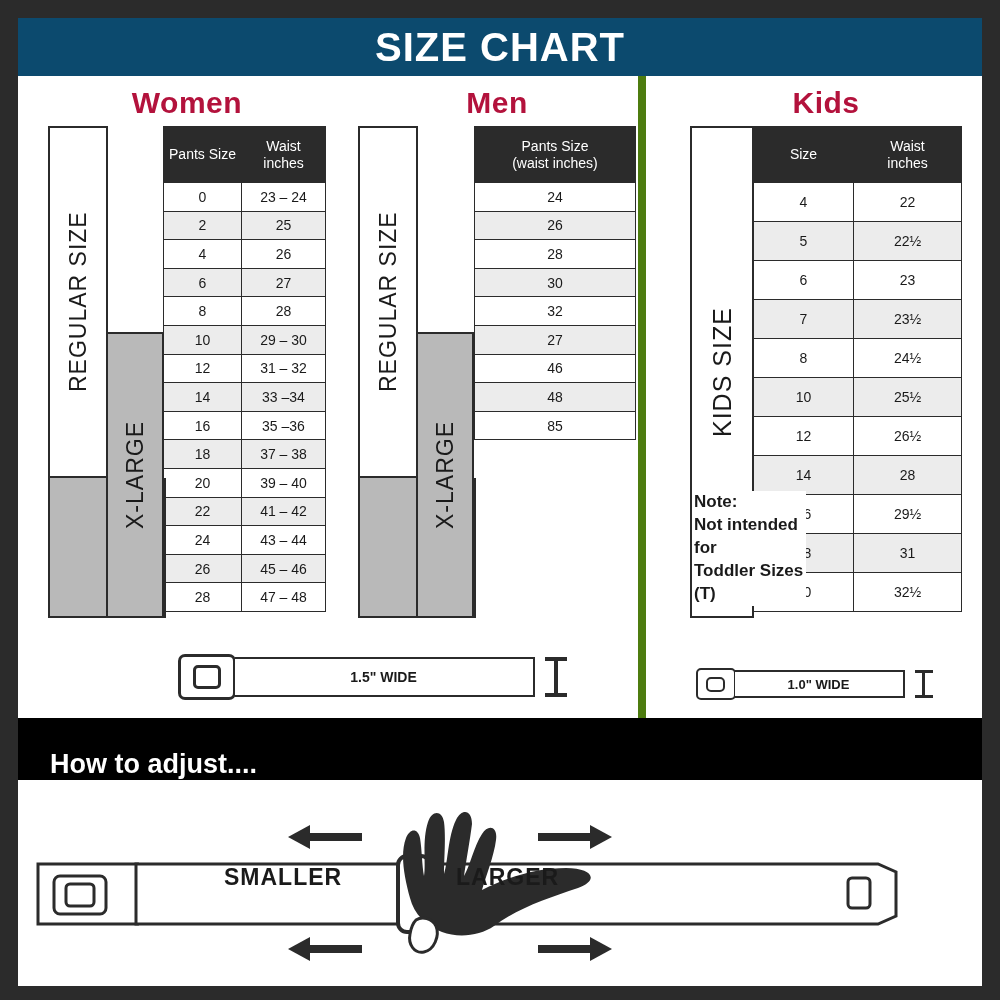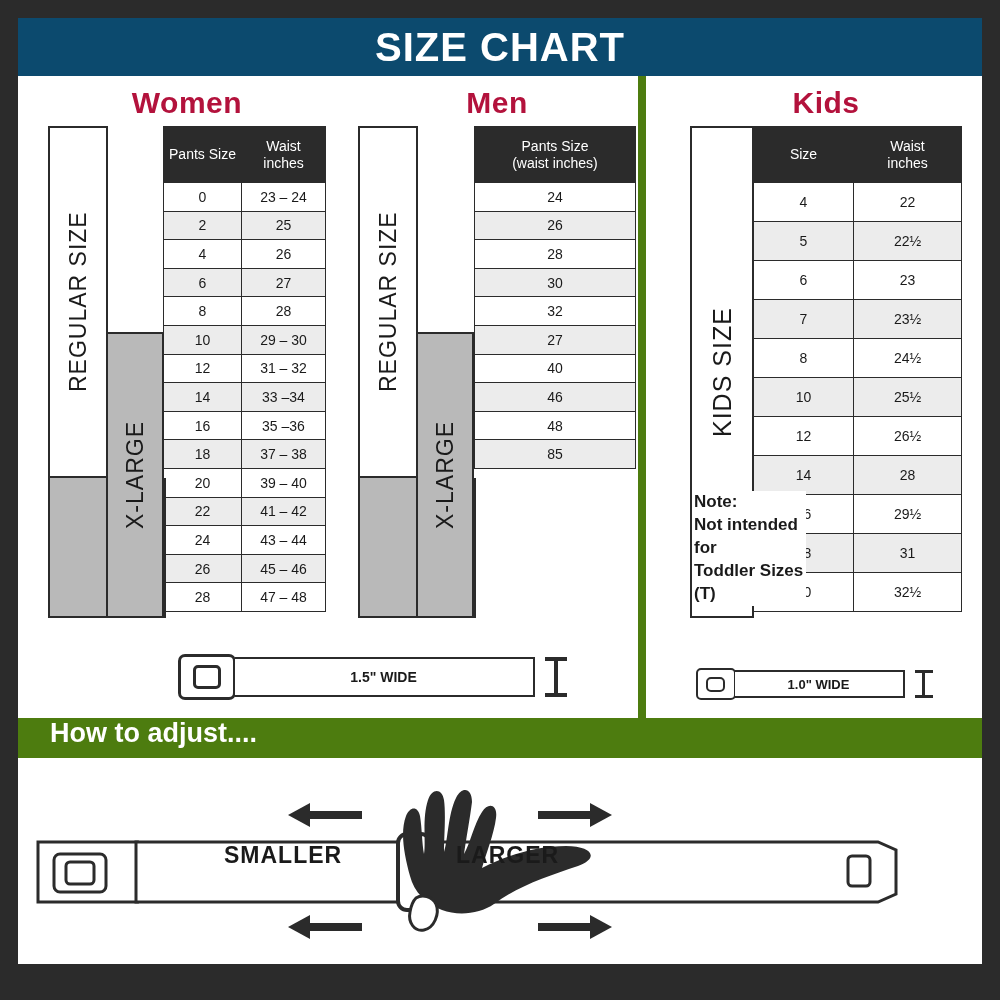--- a/index.html
+++ b/index.html
@@ -204,23 +204,23 @@
   .hbar::after  { bottom: 0; }
   .hbar i {
     position: absolute; left: 9px; top: 0; width: 4px; height: 40px; background: #2b2b2b;
   }
   .hbar.small { height: 28px; width: 18px; }
   .hbar.small::before, .hbar.small::after { width: 18px; height: 3px; }
   .hbar.small i { left: 7.5px; height: 28px; width: 3px; }
 
   
   .adjust-bar {
-    height: 40px;
-    background: #4d7c0f;
-    display: flex; align-items: flex-start;
+    height: 62px;
+    background: #000000;
+    display: flex; align-items: flex-end;
     padding-left: 32px;
   }
   .adjust-bar .t {
     color: #ffffff; font-size: 27px; font-weight: bold;
   }
   .adjust-panel {
     background: #ffffff;
     height: 206px;
     position: relative;
     overflow: hidden;
@@ -350,23 +350,20 @@
                 <td>28</td>
               </tr>
             <tr>
                 <td>30</td>
               </tr>
             <tr>
                 <td>32</td>
               </tr>
             <tr>
                 <td>27</td>
-              </tr>
-            <tr>
-                <td>40</td>
               </tr>
             <tr>
                 <td>46</td>
               </tr>
             <tr>
                 <td>48</td>
               </tr>
             <tr>
                 <td>85</td>
               </tr>

